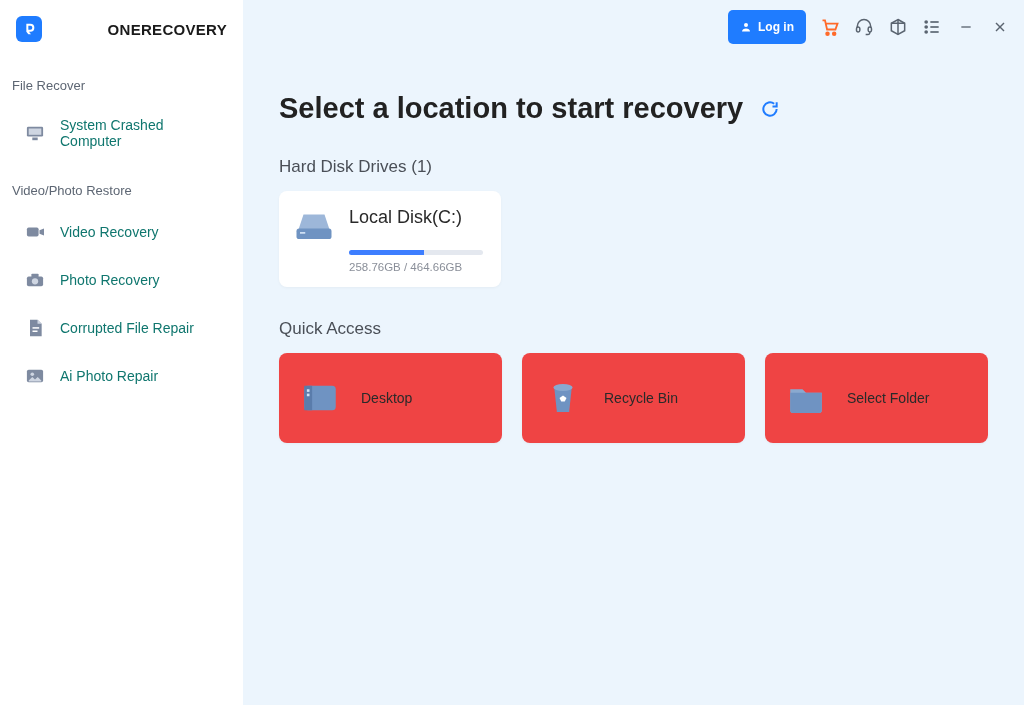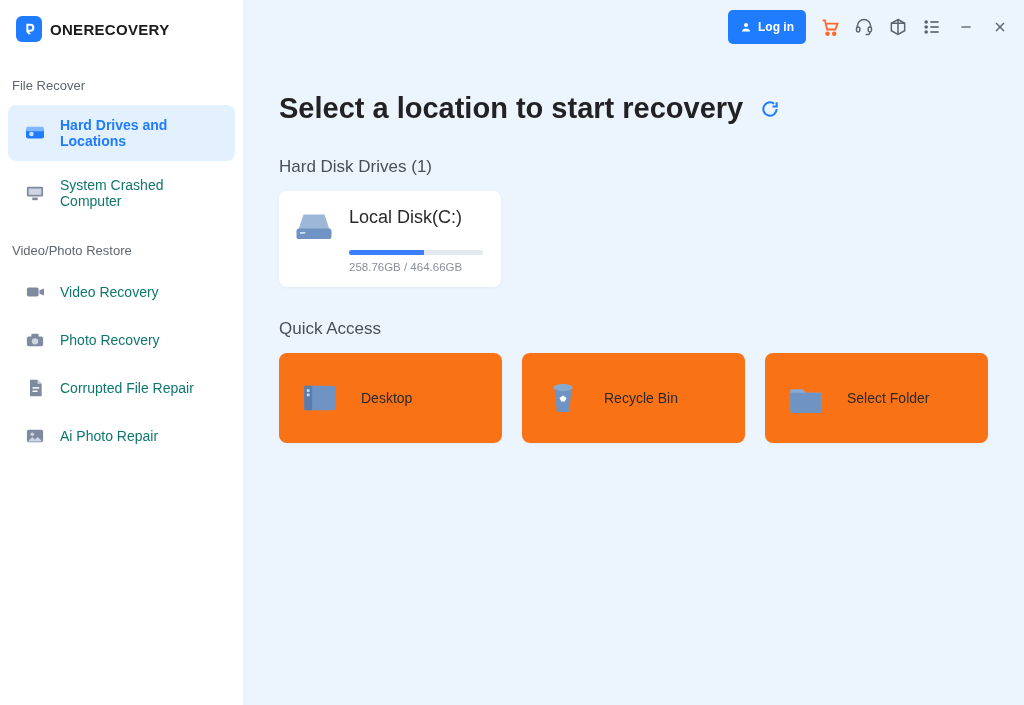--- a/index.html
+++ b/index.html
@@ -1,21 +1,21 @@
 <!DOCTYPE html>
 <html><head>
 <meta charset="utf-8">
 <style>
   * { box-sizing: border-box; margin: 0; padding: 0; }
   html, body { width: 1024px; height: 705px; font-family: -apple-system, "Segoe UI", Arial, sans-serif; background: #fff; overflow: hidden; }
   .app { display: flex; width: 100%; height: 100%; }
 
   
   .sidebar { width: 243px; background: #fff; padding-top: 10px; flex-shrink: 0; }
-  .logo-row { display: flex; align-items: center; gap: 8px; padding: 6px 16px 18px 16px; }
+  .logo-row { display: flex; align-items: center; gap: 8px; padding: 6px 16px 18px 16px; justify-content: space-between; }
   .logo-mark { width: 26px; height: 26px; background: #1f7cff; border-radius: 6px; display: flex; align-items: center; justify-content: center; }
   .logo-text { font-weight: 800; font-size: 15px; letter-spacing: 0.3px; color: #1a1a1a; }
   .side-section-label { font-size: 13px; color: #5d6673; padding: 18px 0 8px 12px; }
   .side-item { display: flex; align-items: center; gap: 14px; padding: 12px 16px; margin: 4px 8px; border-radius: 8px; cursor: pointer; }
   .side-item .label { font-size: 14px; color: #0f766e; }
   .side-item.active { background: #e3f1ff; }
   .side-item.active .label { color: #1f7cff; font-weight: 600; }
   .side-icon { width: 22px; height: 20px; display: flex; align-items: center; justify-content: center; flex-shrink: 0; }
 
   
@@ -33,50 +33,40 @@
 
   .drive-card { background: #fff; border-radius: 8px; width: 222px; padding: 16px 18px 14px 14px; display: flex; gap: 14px; align-items: flex-start; box-shadow: 0 1px 3px rgba(0,0,0,0.04); cursor: pointer; }
   .drive-icon { width: 42px; height: 36px; flex-shrink: 0; }
   .drive-info { flex: 1; }
   .drive-name { font-size: 18px; color: #2a2a2a; margin-bottom: 22px; }
   .drive-bar { width: 100%; height: 5px; background: #e4e8ef; border-radius: 3px; overflow: hidden; margin-bottom: 6px; }
   .drive-bar-fill { height: 100%; background: #3d7eff; }
   .drive-usage { font-size: 11.5px; color: #8a8f99; }
 
   .quick-row { display: flex; gap: 20px; }
-  .quick-card { background: #f97316; border-radius: 8px; flex: 1; height: 90px; display: flex; align-items: center; gap: 20px; padding: 0 20px; box-shadow: 0 1px 3px rgba(0,0,0,0.04); cursor: pointer; }
+  .quick-card { background: #ef4444; border-radius: 8px; flex: 1; height: 90px; display: flex; align-items: center; gap: 20px; padding: 0 20px; box-shadow: 0 1px 3px rgba(0,0,0,0.04); cursor: pointer; }
   .quick-icon { width: 42px; height: 42px; flex-shrink: 0; }
   .quick-label { font-size: 14px; color: #2a2a2a; }
 </style>
 </head>
 <body>
 
 <div class="app">
 
   <aside class="sidebar">
     <div class="logo-row">
       <div class="logo-mark">
         <svg width="16" height="16" viewBox="0 0 24 24" fill="none">
             <path d="M8 4h6a6 6 0 0 1 0 12h-2l3 4h-4l-3-4H8V4zm3 3v6h3a3 3 0 0 0 0-6h-3z" fill="#fff"></path>
           </svg>
       </div>
       <div class="logo-text">ONERECOVERY</div>
     </div>
 
     <div class="side-section-label">File Recover</div>
-    <div class="side-item active">
-      <span class="side-icon">
-        <svg width="22" height="18" viewBox="0 0 24 20">
-            <rect x="2" y="6" width="20" height="10" rx="2" fill="#1f7cff"></rect>
-            <rect x="2" y="3" width="20" height="5" rx="2" fill="#7fb6ff"></rect>
-            <circle cx="8" cy="11" r="2.5" fill="#cfe4ff"></circle>
-          </svg>
-      </span>
-      <span class="label">Hard Drives and Locations</span>
-    </div>
     <div class="side-item">
       <span class="side-icon">
         <svg width="22" height="18" viewBox="0 0 24 20">
             <rect x="3" y="3" width="18" height="11" rx="1.5" fill="#7e8aa0"></rect>
             <rect x="5" y="5" width="14" height="7" fill="#cfd6e2"></rect>
             <rect x="9" y="15" width="6" height="3" fill="#7e8aa0"></rect>
           </svg>
       </span>
       <span class="label">System Crashed Computer</span>
     </div>

